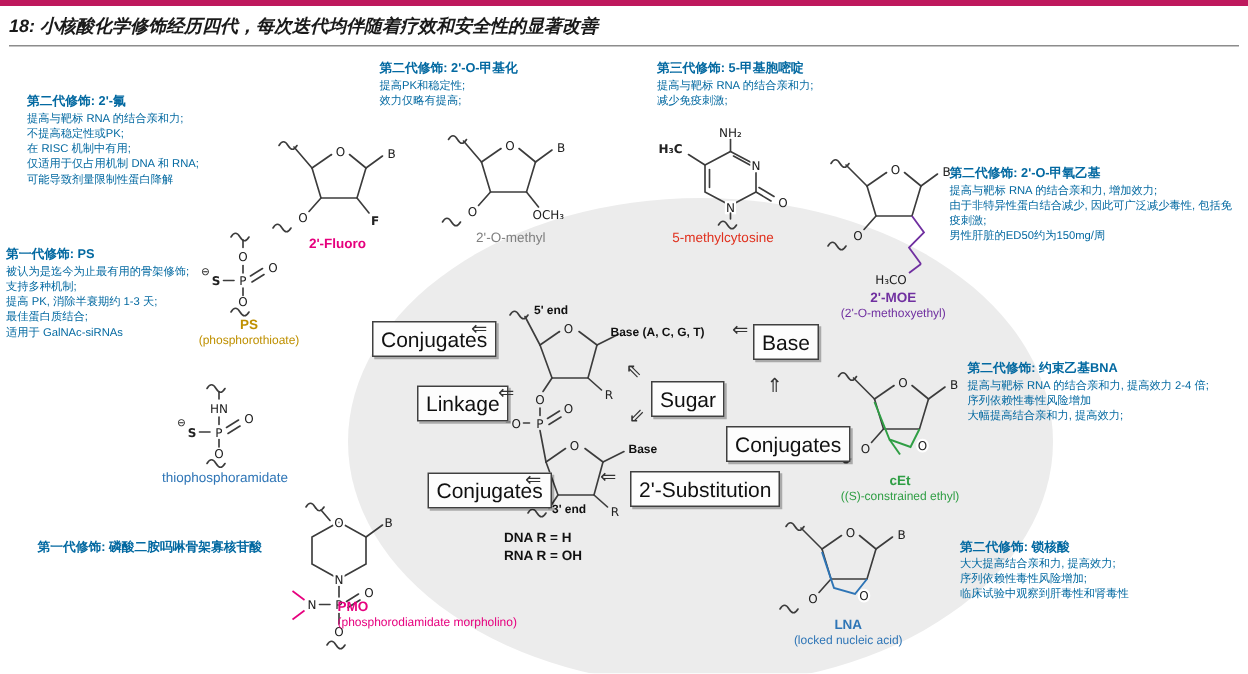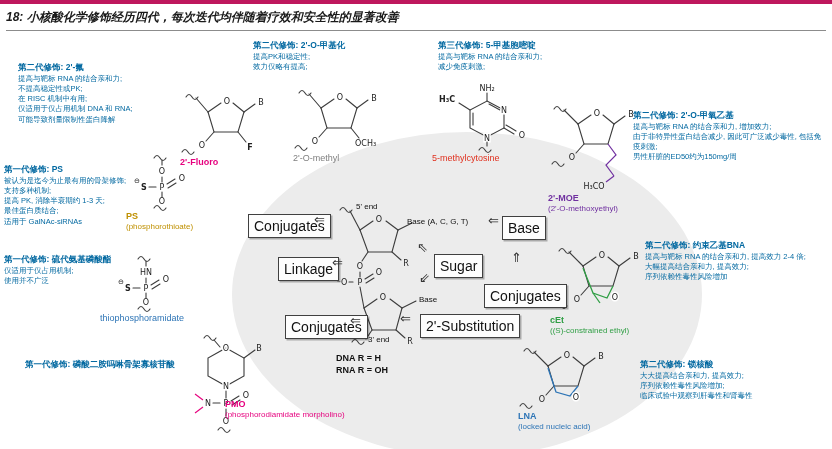--- a/index.html
+++ b/index.html
@@ -5,29 +5,29 @@
   * { margin:0; padding:0; box-sizing:border-box; }
   html,body { background:#fff; }
   body { font-family:"Liberation Sans","DejaVu Sans",sans-serif; }
   .page { position:relative; width:832px; height:449px; background:#fff; overflow:hidden; border-top:4px solid #be185d; }
   .title { position:absolute; left:6px; top:5px; width:820px; font-family:"Liberation Sans","DejaVu Sans",sans-serif;
            font-size:12px; font-weight:bold; font-style:italic; color:#1a1a1a; padding-bottom:4px; border-bottom:1px solid #8c8c8c; }
   .ellipse { position:absolute; left:232px; top:128px; width:470px; height:325px; background:#ececec; border-radius:50%; }
   .note { position:absolute; color:#0369a1; }
   .note .hd { font-size:8.5px; font-weight:bold; line-height:1.3; margin-bottom:1px; }
   .note .ln { font-size:7.5px; line-height:1.35; }
-  .struct { position:absolute; }
+  .struct { position:absolute; text-align:center; }
   .struct svg { display:block; margin:0 auto; }
   .slabel { font-size:9px; font-weight:bold; margin-top:1px; line-height:1.2; }
   .slabel.nrm { font-weight:normal; }
   .ssub { font-size:8px; line-height:1.2; }
   .struct-label-block { position:absolute; text-align:left; }
   .fbox { position:absolute; border:1px solid #404040; background:#fdfdfd; font-size:14px; line-height:1.6; padding:0 5px;
           color:#111; box-shadow:1.5px 1.5px 0 rgba(0,0,0,.28); white-space:nowrap; }
-  .ftext { position:absolute; font-size:8px; color:#111; white-space:nowrap; }
+  .ftext { position:absolute; font-size:8px; color:#111; white-space:nowrap;font-weight:bold; }
   .ftext.bold { font-weight:bold; font-size:9px; }
   .arrow { position:absolute; font-size:13px; color:#333; line-height:1; font-family:"DejaVu Sans",sans-serif; }
   .cs { overflow:visible; }
   .cs .bond { stroke:#3c3c3c; stroke-width:1.1; fill:none; stroke-linecap:round; }
   .cs text { font-family:"DejaVu Sans",sans-serif; font-size:8px; fill:#222; text-anchor:middle; }
   .halo { paint-order:stroke; stroke:#ffffff; stroke-width:3px; }
 </style>
 </head>
 <body>
 
@@ -77,34 +77,27 @@
     <div class="hd">第一代修饰: PS</div>
     <div>
         <div class="ln">被认为是迄今为止最有用的骨架修饰;</div>
         <div class="ln">支持多种机制;</div>
         <div class="ln">提高 PK, 消除半衰期约 1-3 天;</div>
         <div class="ln">最佳蛋白质结合;</div>
         <div class="ln">适用于 GalNAc-siRNAs</div>
       </div>
   </div>
 
-  <div class="note" style="left:4px; top:250px; width:118px">
-    <div class="hd">第一代修饰: 硫代氨基磷酸酯</div>
-    <div>
-        <div class="ln">仅适用于仅占用机制;</div>
-        <div class="ln">使用并不广泛</div>
-      </div>
-  </div>
 
   <div class="note" style="left:645px; top:236px; width:182px">
     <div class="hd">第二代修饰: 约束乙基BNA</div>
     <div>
         <div class="ln">提高与靶标 RNA 的结合亲和力, 提高效力 2-4 倍;</div>
+        <div class="ln">序列依赖性毒性风险增加</div>
         <div class="ln">大幅提高结合亲和力, 提高效力;</div>
-        <div class="ln">序列依赖性毒性风险增加</div>
       </div>
   </div>
 
   <div class="note" style="left:25px; top:355px; width:150px">
     <div class="hd">第一代修饰: 磷酸二胺吗啉骨架寡核苷酸</div>
   </div>
 
   <div class="note" style="left:640px; top:355px; width:186px">
     <div class="hd">第二代修饰: 锁核酸</div>
     <div>

